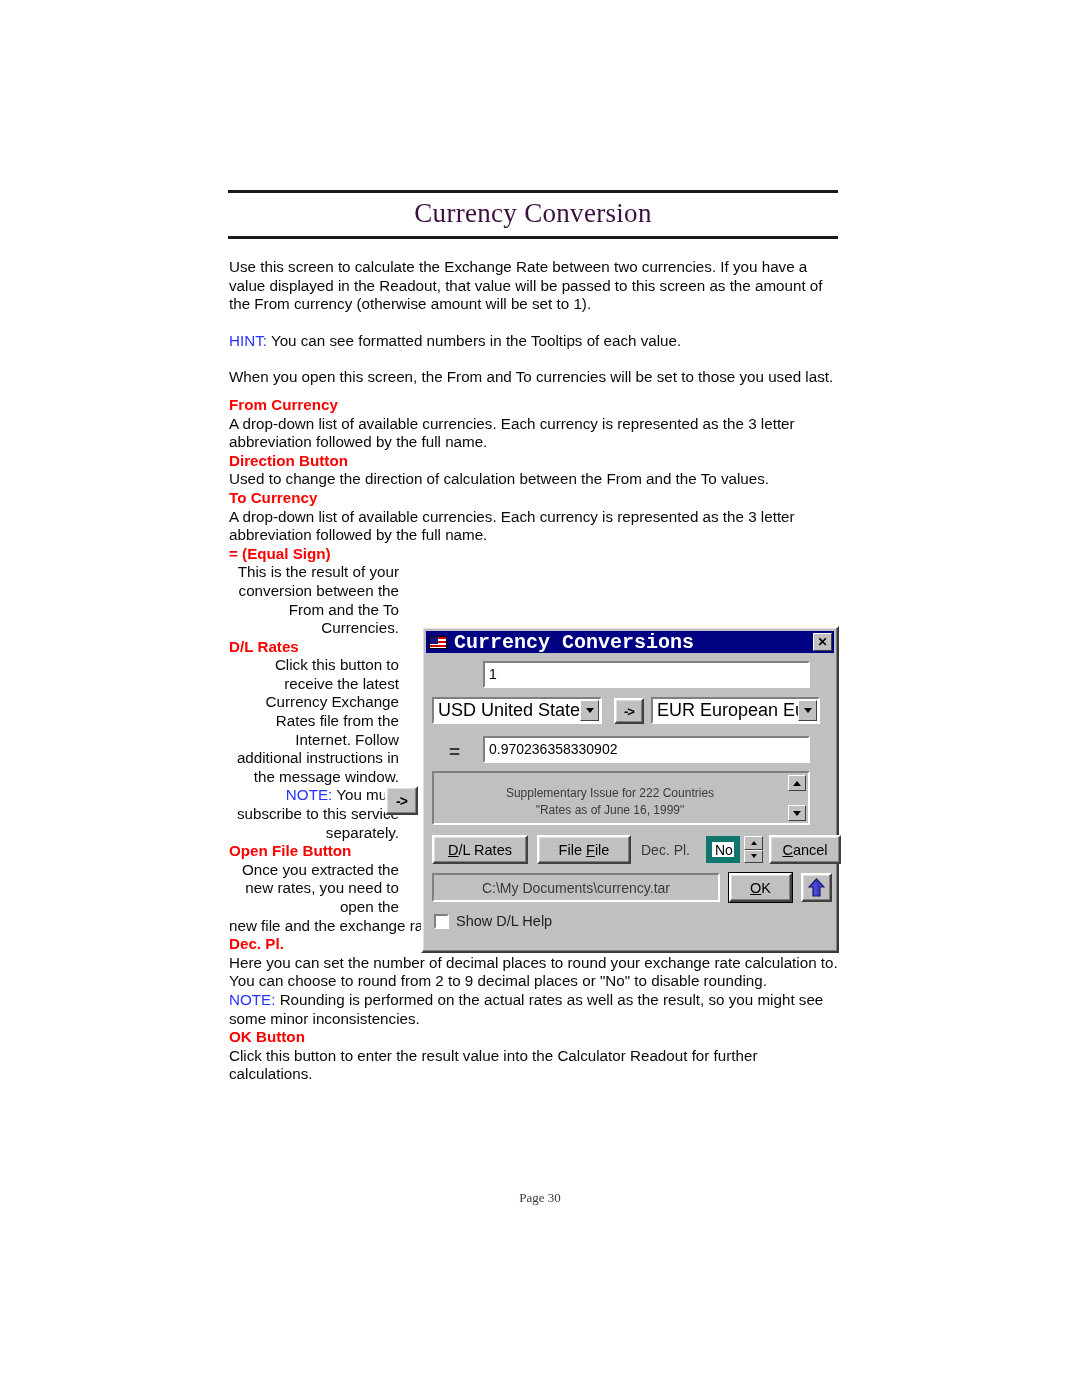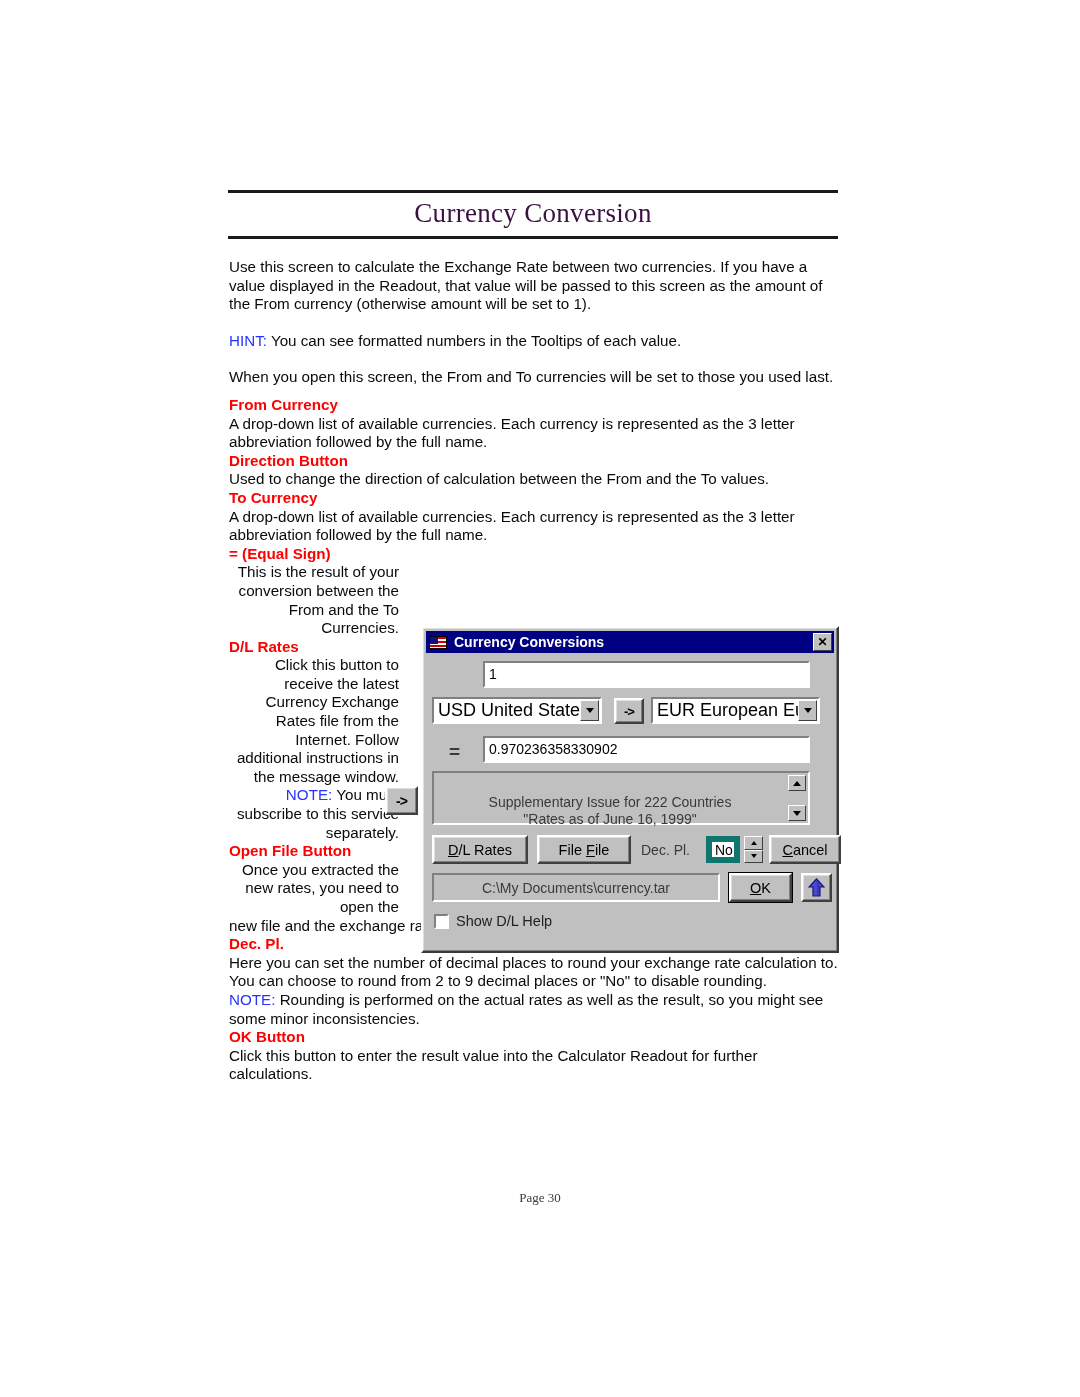--- a/index.html
+++ b/index.html
@@ -152,24 +152,24 @@
   }
   .flag-icon .canton {
     position: absolute;
     left: 0; top: 0;
     width: 8px; height: 7px;
     background: #101080;
   }
   .titlebar-text {
     color: #ffffff;
     font-weight: bold;
-    font-size: 14px;
+    font-size: 20px;
     margin-left: 7px;
     white-space: nowrap;
-    font-family: Liberation Sans, sans-serif;
+    font-family: Liberation Mono, monospace;
   }
   .close-btn {
     margin-left: auto;
     width: 19px; height: 18px;
     background: #c0c0c0;
     border-top: 1.5px solid #ffffff;
     border-left: 1.5px solid #ffffff;
     border-right: 1.5px solid #404040;
     border-bottom: 1.5px solid #404040;
     display: flex;
@@ -296,24 +296,24 @@
     padding: 3px 0 0 4px;
     font-size: 14px;
     color: #000;
   }
 
   .msg-box {
     position: absolute;
     left: 9px; top: 143px;
     width: 378px; height: 54px;
     text-align: center;
-    font-size: 14px;
+    font-size: 12px;
     line-height: 17px;
     color: #3a3a3a;
-    padding-top: 21px;
+    padding-top: 12px;
     padding-right: 22px;
   }
   .msg-scroll {
     position: absolute;
     right: 2px; top: 2px;
     width: 18px; height: 46px;
     display: flex;
     flex-direction: column;
     justify-content: space-between;
   }

